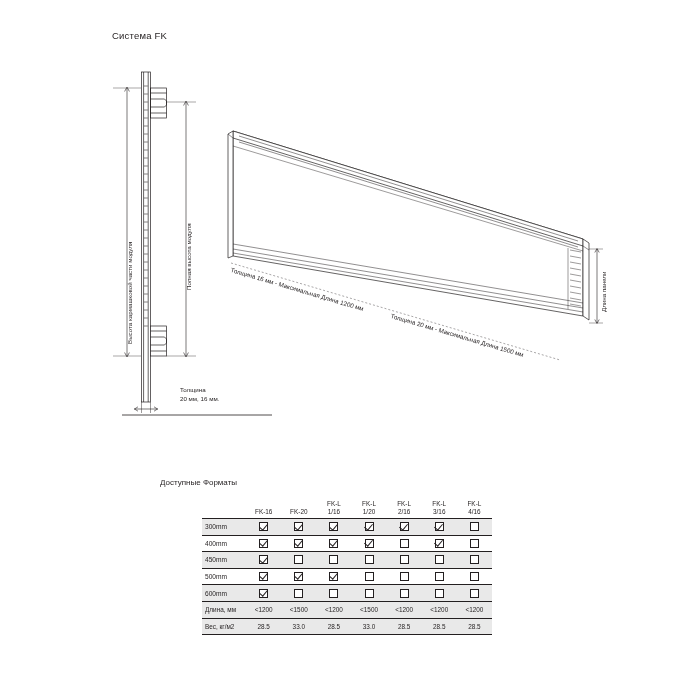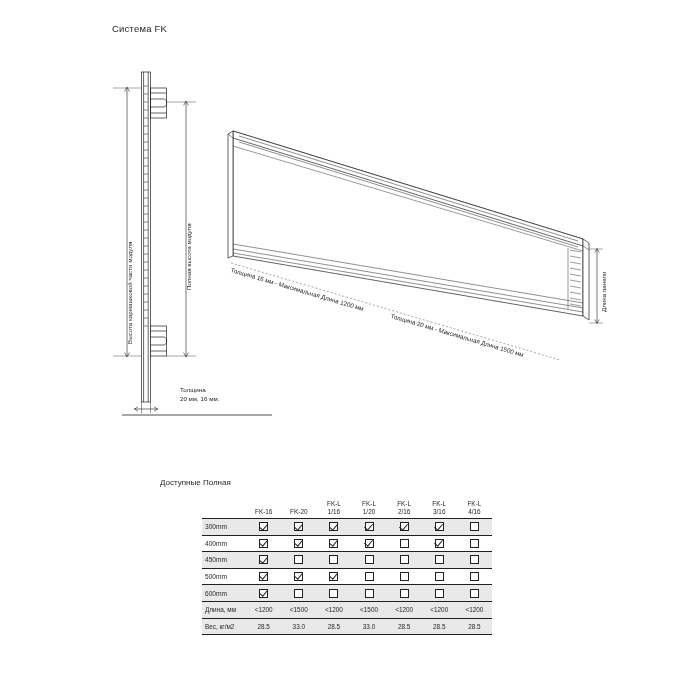--- a/index.html
+++ b/index.html
@@ -17,21 +17,21 @@
   }
   .page {
     position: absolute;
     inset: 0;
   }
 
   
   .title {
     position: absolute;
     left: 112px;
-    top: 23px;
+    top: 30px;
     font-size: 9.5px;
     letter-spacing: .2px;
     color: #231f20;
   }
   .formats-title {
     position: absolute;
     left: 160px;
     top: 478px;
     font-size: 8px;
     color: #231f20;
@@ -264,21 +264,21 @@
       <span>20 мм, 16 мм.</span>
     </div>
 
     <div class="rot" style="left:232px; top:266px; transform: rotate(16.5deg);">Толщина 16 мм - Максимальная Длина 1200 мм</div>
 
     <div class="rot" style="left:392px; top:312px; transform: rotate(16.5deg);">Толщина 20 мм - Максимальная Длина 1500 мм</div>
 
     <div class="rot" style="left:600px; top:312px; transform: rotate(-90deg);">Длина панели</div>
   </div>
 
-  <div class="formats-title">Доступные Полная</div>
+  <div class="formats-title">Доступные Форматы</div>
 
   <div class="tablewrap">
     <table class="fmt">
       <colgroup>
         <col class="rowhead">
         <col class="c">
           <col class="c">
           <col class="c">
           <col class="c">
           <col class="c">

